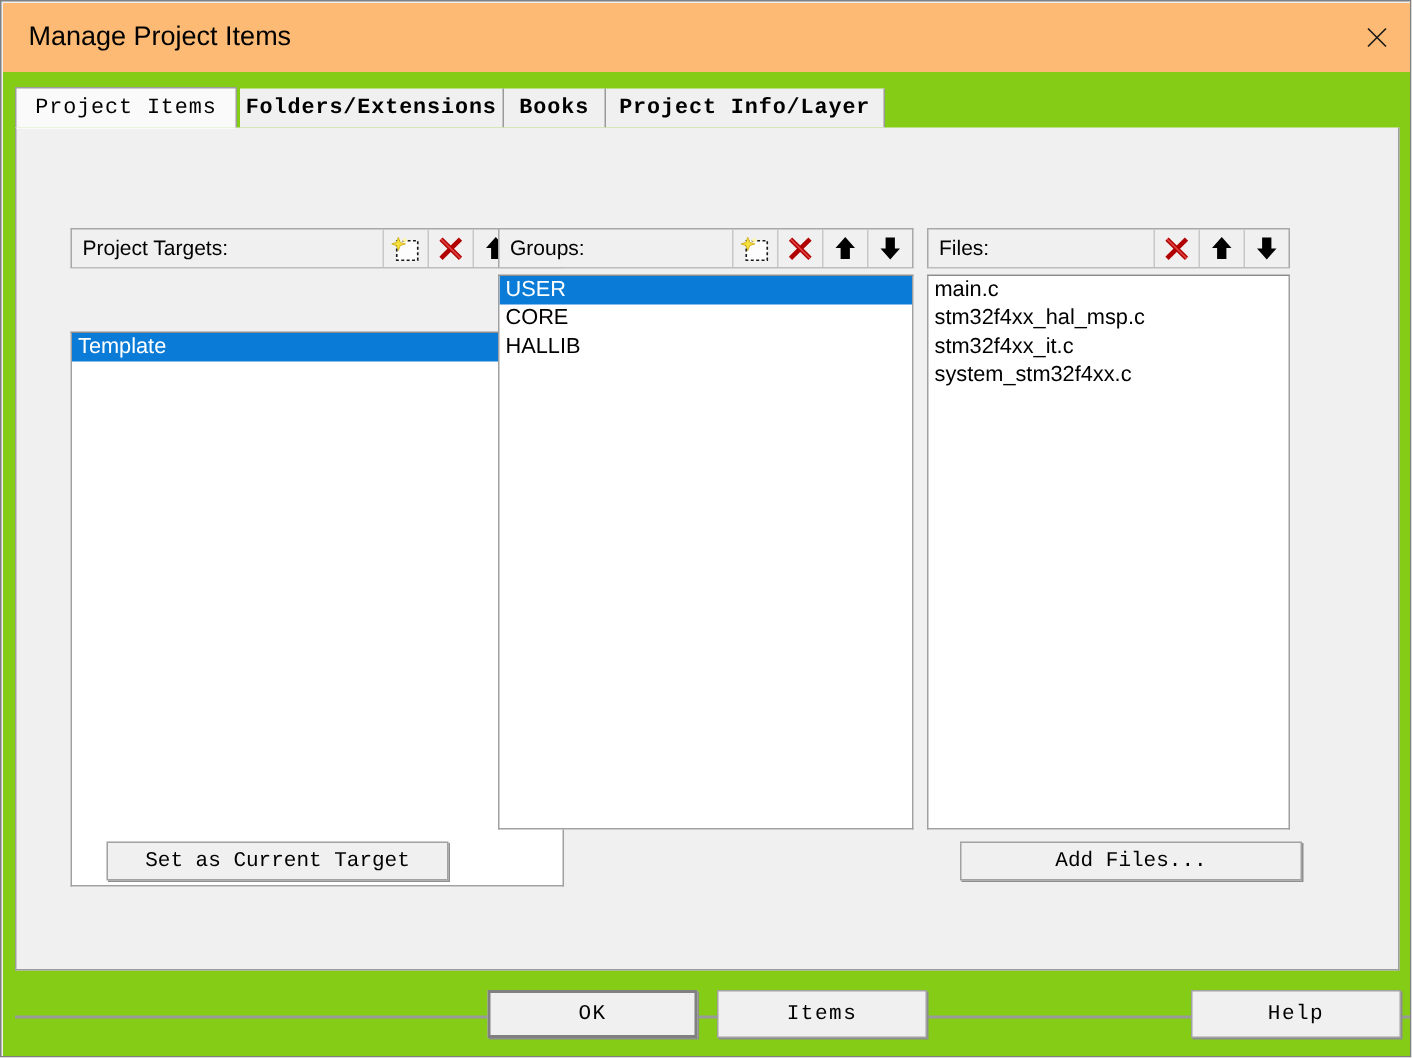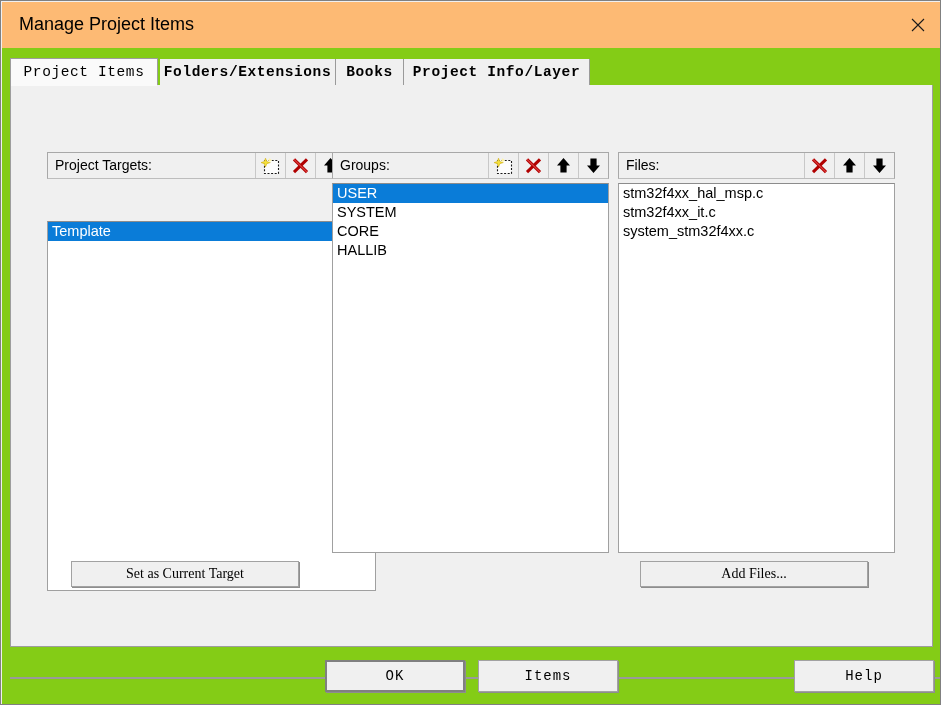--- a/index.html
+++ b/index.html
@@ -194,21 +194,21 @@
     position: absolute;
     box-sizing: border-box;
     background: #f0f0f0;
     border: 1px solid #a2a2a2;
     box-shadow: 1px 1px 0 0 #8e8e8e;
     display: flex;
     align-items: center;
     justify-content: center;
     font-size: 14px;
     color: #000;
-    font-family: Liberation Serif, serif;
+    font-family: Liberation Mono, monospace;
     cursor: default;
     white-space: nowrap;
   }
 
   
   .dlgbtn {
     position: absolute;
     box-sizing: border-box;
     background: #f0f0f0;
     border: 1px solid #a2a2a2;
@@ -353,32 +353,29 @@
               </svg>
             </span>
           </div>
         </div>
       </div>
       <div class="listbox" style="height:370px;">
         <div class="listitem selected">
           <span>USER</span>
         </div>
         <div class="listitem">
-          <span>SYSTEM</span>
-        </div>
-        <div class="listitem">
           <span>CORE</span>
         </div>
         <div class="listitem">
           <span>HALLIB</span>
         </div>
       </div>
     </div>
 
-    <div class="column" style="left:616px; width:277px;">
+    <div class="column" style="left:616px; width:242px;">
       <div class="col-header">
         <div class="col-title">Files:</div>
         <div class="col-tools">
           <div class="toolbtn" title="Remove">
             <span>
               <svg width="19" height="18" viewBox="0 0 19 18">
                 <path d="M3 2.4 L16 15.2" stroke="#b00000" stroke-width="3.1"></path>
                 <path d="M16 2.4 L3 15.2" stroke="#b00000" stroke-width="3.1"></path>
                 <path d="M3 2.4 L16 15.2" stroke="#e04040" stroke-width="1.1"></path>
               </svg>
@@ -395,20 +392,23 @@
             <span>
               <svg width="17" height="17" viewBox="0 0 17 17">
                 <path d="M8.5 16 L15 8.6 L11.6 8.6 L11.6 1.4 L5.4 1.4 L5.4 8.6 L2 8.6 Z" fill="#000000"></path>
               </svg>
             </span>
           </div>
         </div>
       </div>
       <div class="listbox" style="height:370px;">
         <div class="listitem">
+          <span>main.c</span>
+        </div>
+        <div class="listitem">
           <span>stm32f4xx_hal_msp.c</span>
         </div>
         <div class="listitem">
           <span>stm32f4xx_it.c</span>
         </div>
         <div class="listitem">
           <span>system_stm32f4xx.c</span>
         </div>
       </div>
     </div>

